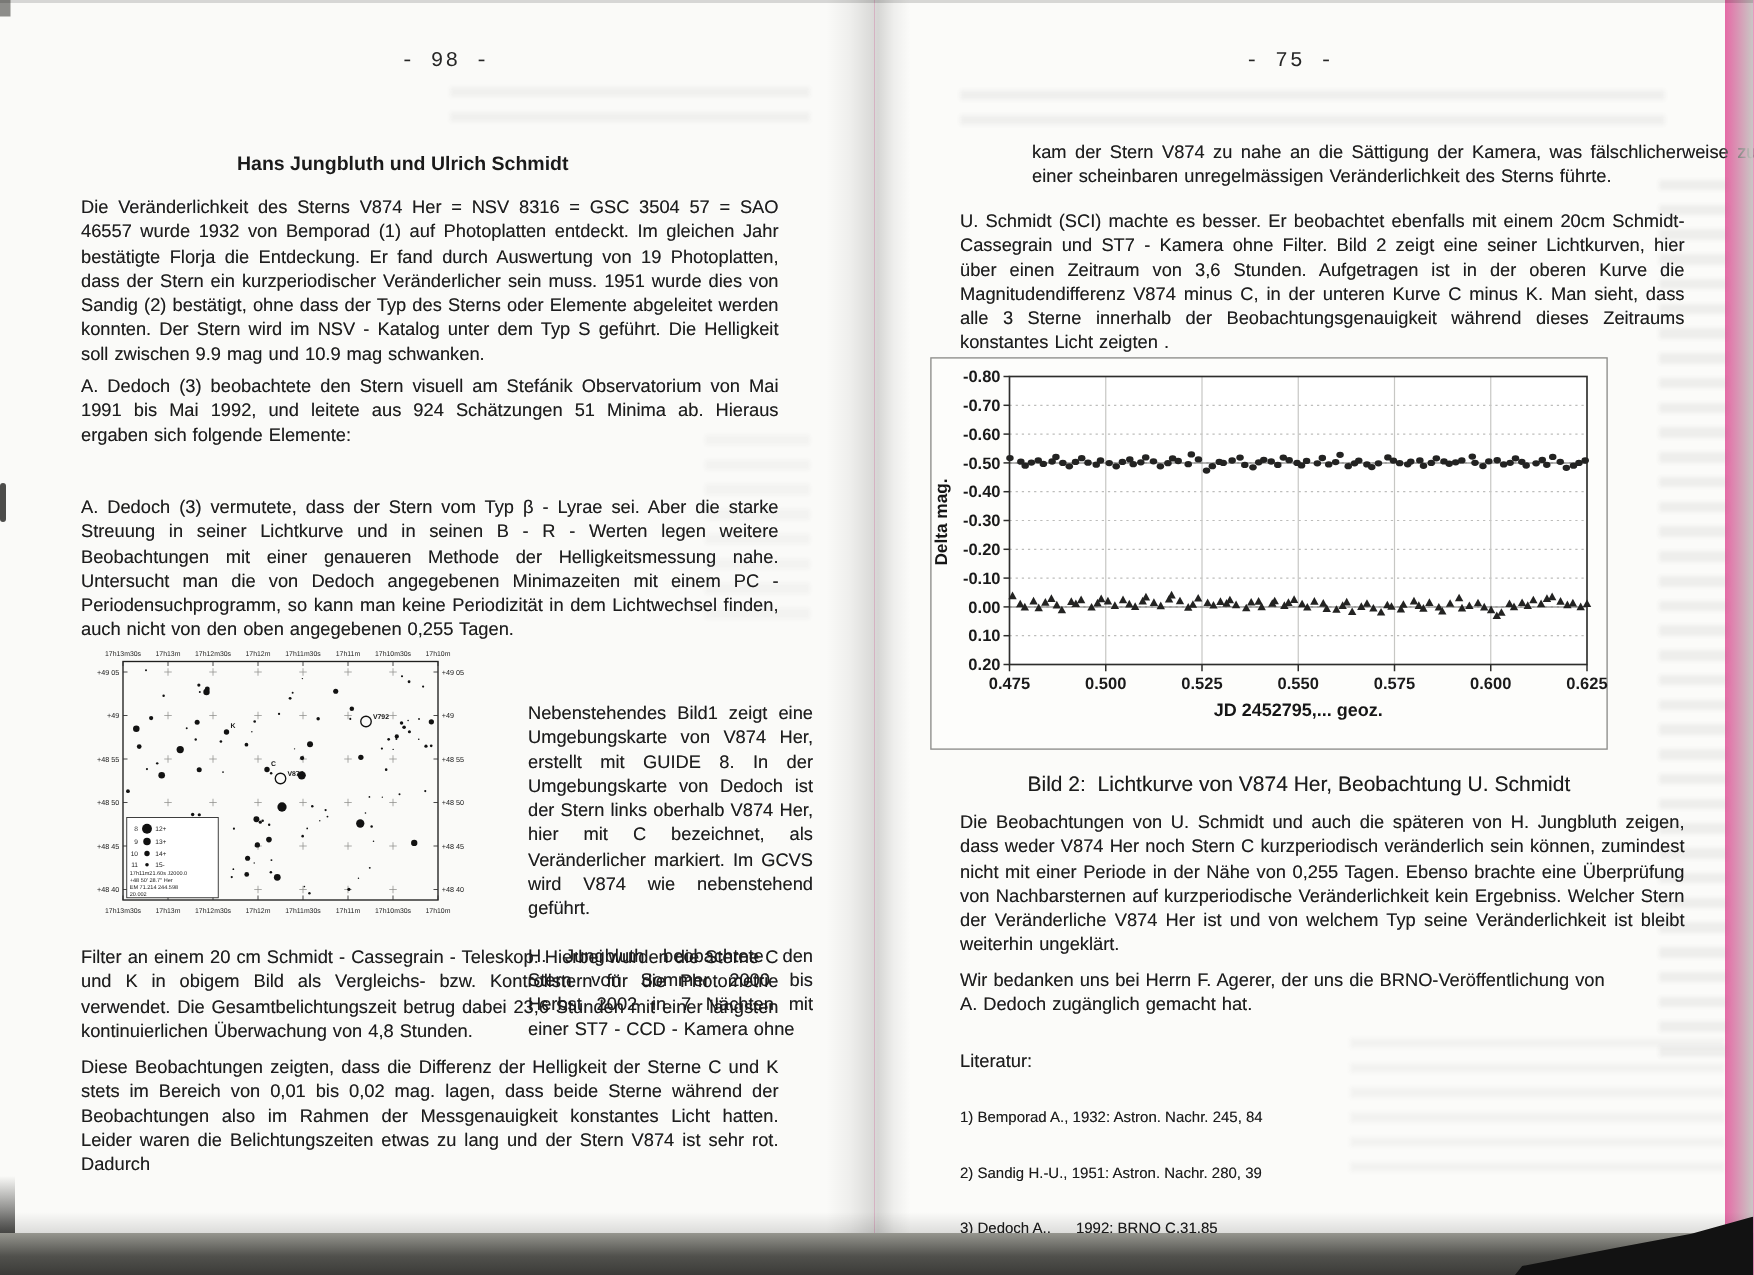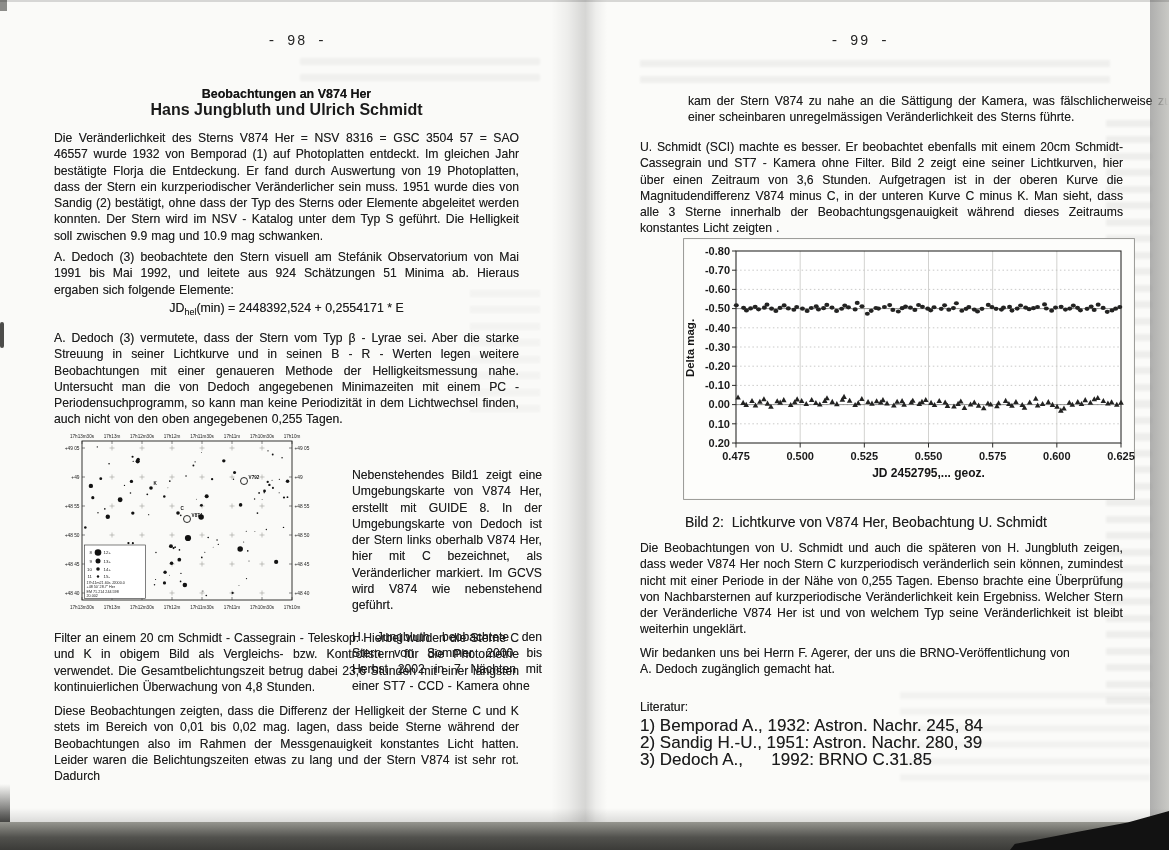--- a/index.html
+++ b/index.html
@@ -1,28 +1,28 @@
 <!DOCTYPE html>
 <html><head>
 <meta charset="utf-8">
 <style>
   html,body{margin:0;padding:0;}
-  #root{position:relative;width:1169px;height:850px;background:#a3a3a3;overflow:hidden;
+  #root{position:relative;width:1169px;height:850px;background:#ec4899;overflow:hidden;
         font-family:"Liberation Sans",sans-serif;color:#1c1c1c;}
   .paper{position:absolute;background:#fafaf8;}
   .abs{position:absolute;}
   .body-text{font-size:12.2px;line-height:16.3px;text-align:justify;word-spacing:0.6px;
              color:#1d1d1d;text-shadow:0 0 0.4px rgba(0,0,0,0.45);}
   .center{text-align:center;}
   .bold{font-weight:700;}
   .pagenum{font-family:"Liberation Mono",monospace;font-size:14px;letter-spacing:1.5px;
            color:#262626;text-align:center;}
   .preline{white-space:pre-line;text-align:left;}
   .pre{white-space:pre;}
-  .ref{white-space:pre;line-height:17px;font-size:17px;text-shadow:0 0 0.4px rgba(0,0,0,0.45);}
+  .ref{white-space:pre;line-height:17px;font-size:10px;text-shadow:0 0 0.4px rgba(0,0,0,0.45);margin-top:20px;}
   .bleed{position:absolute;background:repeating-linear-gradient(180deg, rgba(95,95,95,0.10) 0px 7px,
          rgba(0,0,0,0) 7px 16.5px);filter:blur(1.3px);pointer-events:none;}
   sub{font-size:9px;}
   svg text{font-family:"Liberation Sans",sans-serif;}
   #gutter{left:551px;top:0;width:66px;height:822px;
     background:linear-gradient(90deg, rgba(0,0,0,0) 0%, rgba(0,0,0,0.05) 25%,
       rgba(0,0,0,0.15) 52%, rgba(0,0,0,0.05) 68%, rgba(0,0,0,0) 85%);}
   #band-bottom{left:0;top:822px;width:1169px;height:28px;
     background:linear-gradient(180deg,#96968f,#51514d 55%,#3b3b38);}
   #shadow-above-band{left:0;top:808px;width:1169px;height:14px;
@@ -46,29 +46,25 @@
   <div class="paper" id="page-right" style="left:583px;top:0;width:567px;height:822px;background:#fbfbf9;"></div>
 
   <div class="bleed" style="left:300px;top:58px;width:240px;height:24px;opacity:.6;"></div>
   <div class="bleed" style="left:470px;top:290px;width:70px;height:130px;opacity:.45;"></div>
   <div class="bleed" style="left:640px;top:60px;width:470px;height:30px;opacity:.7;"></div>
   <div class="bleed" style="left:1106px;top:120px;width:46px;height:590px;opacity:.8;"></div>
   <div class="bleed" style="left:900px;top:692px;width:250px;height:95px;opacity:.5;"></div>
 
   <div class="abs pagenum" style="left:232px;top:33px;width:130px;">- 98 -</div>
 
-  <div class="abs center bold" style="left:54px;top:87px;width:465px;font-size:12.5px;color:#141414;text-shadow:0 0 .4px rgba(0,0,0,.6);">Beobachtungen an V874 Her</div>
-  <div class="abs center bold" style="left:54px;top:101px;width:465px;font-size:16px;color:#1a1a1a;">Hans Jungbluth und Ulrich Schmidt</div>
+  <div class="abs center bold" style="left:36px;top:101px;width:465px;font-size:13px;color:#1a1a1a;">Hans Jungbluth und Ulrich Schmidt</div>
 
   <div class="abs body-text" style="left:54px;top:130px;width:465px;">Die Veränderlichkeit des Sterns V874 Her = NSV 8316 = GSC 3504 57 = SAO 46557 wurde 1932 von Bemporad (1) auf Photoplatten entdeckt. Im gleichen Jahr bestätigte Florja die Entdeckung. Er fand durch Auswertung von 19 Photoplatten, dass der Stern ein kurzperiodischer Veränderlicher sein muss. 1951 wurde dies von Sandig (2) bestätigt, ohne dass der Typ des Sterns oder Elemente abgeleitet werden konnten. Der Stern wird im NSV - Katalog unter dem Typ S geführt. Die Helligkeit soll zwischen 9.9 mag und 10.9 mag schwanken.</div>
   <div class="abs body-text" style="left:54px;top:249px;width:465px;">A. Dedoch (3) beobachtete den Stern visuell am Stefánik Observatorium von Mai 1991 bis Mai 1992, und leitete aus 924 Schätzungen 51 Minima ab. Hieraus ergaben sich folgende Elemente:</div>
 
-  <div class="abs center" style="left:54px;top:301px;width:465px;font-size:12.4px;text-shadow:0 0 .4px rgba(0,0,0,.45);">
-    <span>JD</span><sub>hel</sub><span>(min) = 2448392,524 + 0,2554171 * E</span>
-  </div>
 
   <div class="abs body-text" style="left:54px;top:330px;width:465px;">A. Dedoch (3) vermutete, dass der Stern vom Typ β - Lyrae sei. Aber die starke Streuung in seiner Lichtkurve und in seinen B - R - Werten legen weitere Beobachtungen mit einer genaueren Methode der Helligkeitsmessung nahe. Untersucht man die von Dedoch angegebenen Minimazeiten mit einem PC - Periodensuchprogramm, so kann man keine Periodizität in dem Lichtwechsel finden, auch nicht von den oben angegebenen 0,255 Tagen.</div>
 
   <div class="abs" style="left:46px;top:428px;width:300px;height:194px;">
     <svg id="finder-svg" width="300" height="194" viewBox="0 0 300 194">
         <line x1="63.5" y1="20" x2="68.5" y2="20" stroke="#8e8e8b" stroke-width="0.5"></line>
         <line x1="66" y1="17.5" x2="66" y2="22.5" stroke="#8e8e8b" stroke-width="0.5"></line>
         <line x1="63.5" y1="49" x2="68.5" y2="49" stroke="#8e8e8b" stroke-width="0.5"></line>
         <line x1="66" y1="46.5" x2="66" y2="51.5" stroke="#8e8e8b" stroke-width="0.5"></line>
         <line x1="63.5" y1="78" x2="68.5" y2="78" stroke="#8e8e8b" stroke-width="0.5"></line>
@@ -321,26 +317,26 @@
   </div>
 
   <div class="abs body-text" style="left:352px;top:431px;width:190px;margin-top:36px;">
     <div>Nebenstehendes Bild1 zeigt eine Umgebungskarte von V874 Her, erstellt mit GUIDE 8. In der Umgebungskarte von Dedoch ist der Stern links oberhalb V874 Her, hier mit C bezeichnet, als Veränderlicher markiert. Im GCVS wird V874 wie nebenstehend geführt.</div>
     <div style="margin-top:15px;">H. Jungbluth beobachtete den Stern von Sommer 2000 bis Herbst 2002 in 7 Nächten mit einer ST7 - CCD - Kamera ohne</div>
   </div>
 
   <div class="abs body-text" style="left:54px;top:630px;width:465px;">Filter an einem  20 cm Schmidt - Cassegrain - Teleskop. Hierbei wurden die Sterne C und K in obigem Bild als Vergleichs- bzw. Kontrollstern für die Photometrie verwendet. Die Gesamtbelichtungszeit betrug dabei 23,6 Stunden mit einer längsten kontinuierlichen Überwachung von 4,8 Stunden.</div>
   <div class="abs body-text" style="left:54px;top:703px;width:465px;">Diese Beobachtungen zeigten, dass die Differenz der Helligkeit der Sterne C und K stets im Bereich von 0,01 bis 0,02 mag. lagen, dass beide Sterne während der Beobachtungen also im Rahmen der Messgenauigkeit konstantes Licht hatten. Leider waren die Belichtungszeiten etwas zu lang und der Stern V874 ist sehr rot. Dadurch</div>
 
-  <div class="abs pagenum" style="left:795px;top:33px;width:130px;">- 99 -</div>
+  <div class="abs pagenum" style="left:795px;top:33px;width:130px;">- 75 -</div>
 
   <div class="abs body-text" style="left:640px;top:93px;width:483px;margin-left:48px;">kam der Stern V874 zu nahe an die Sättigung der Kamera, was fälschlicherweise zu einer scheinbaren unregelmässigen Veränderlichkeit des Sterns führte.</div>
   <div class="abs body-text" style="left:640px;top:139px;width:483px;">U. Schmidt (SCI) machte es besser. Er beobachtet ebenfalls mit einem 20cm Schmidt-Cassegrain und ST7 - Kamera ohne Filter. Bild 2 zeigt eine seiner Lichtkurven, hier über einen Zeitraum von 3,6 Stunden. Aufgetragen ist in der oberen Kurve die Magnitudendifferenz V874 minus C, in der unteren Kurve C minus K. Man sieht, dass alle 3 Sterne innerhalb der Beobachtungsgenauigkeit während dieses Zeitraums konstantes Licht zeigten .</div>
 
-  <div class="abs" style="left:683px;top:238px;width:452px;height:262px;">
+  <div class="abs" style="left:620px;top:238px;width:452px;height:262px;">
     <svg id="lc-svg" width="452" height="262" viewBox="0 0 452 262">
         <rect x="0.6" y="0.6" width="450.8" height="260.8" fill="#fdfdfb" stroke="#8d8d8a" stroke-width="0.9"></rect>
         <rect x="53" y="13" width="385" height="192" fill="#ffffff" stroke="none"></rect>
         <line x1="53" y1="32.20000000000002" x2="438" y2="32.20000000000002" stroke="#bdbdbb" stroke-width="0.8" stroke-dasharray="1.5 2.6"></line>
         <line x1="53" y1="51.40000000000001" x2="438" y2="51.40000000000001" stroke="#bdbdbb" stroke-width="0.8" stroke-dasharray="1.5 2.6"></line>
         <line x1="53" y1="70.60000000000001" x2="438" y2="70.60000000000001" stroke="#bdbdbb" stroke-width="0.8" stroke-dasharray="1.5 2.6"></line>
         <line x1="53" y1="89.80000000000001" x2="438" y2="89.80000000000001" stroke="#bdbdbb" stroke-width="0.8" stroke-dasharray="1.5 2.6"></line>
         <line x1="53" y1="109" x2="438" y2="109" stroke="#bdbdbb" stroke-width="0.8" stroke-dasharray="1.5 2.6"></line>
         <line x1="53" y1="128.20000000000002" x2="438" y2="128.20000000000002" stroke="#bdbdbb" stroke-width="0.8" stroke-dasharray="1.5 2.6"></line>
         <line x1="53" y1="147.4" x2="438" y2="147.4" stroke="#bdbdbb" stroke-width="0.8" stroke-dasharray="1.5 2.6"></line>

